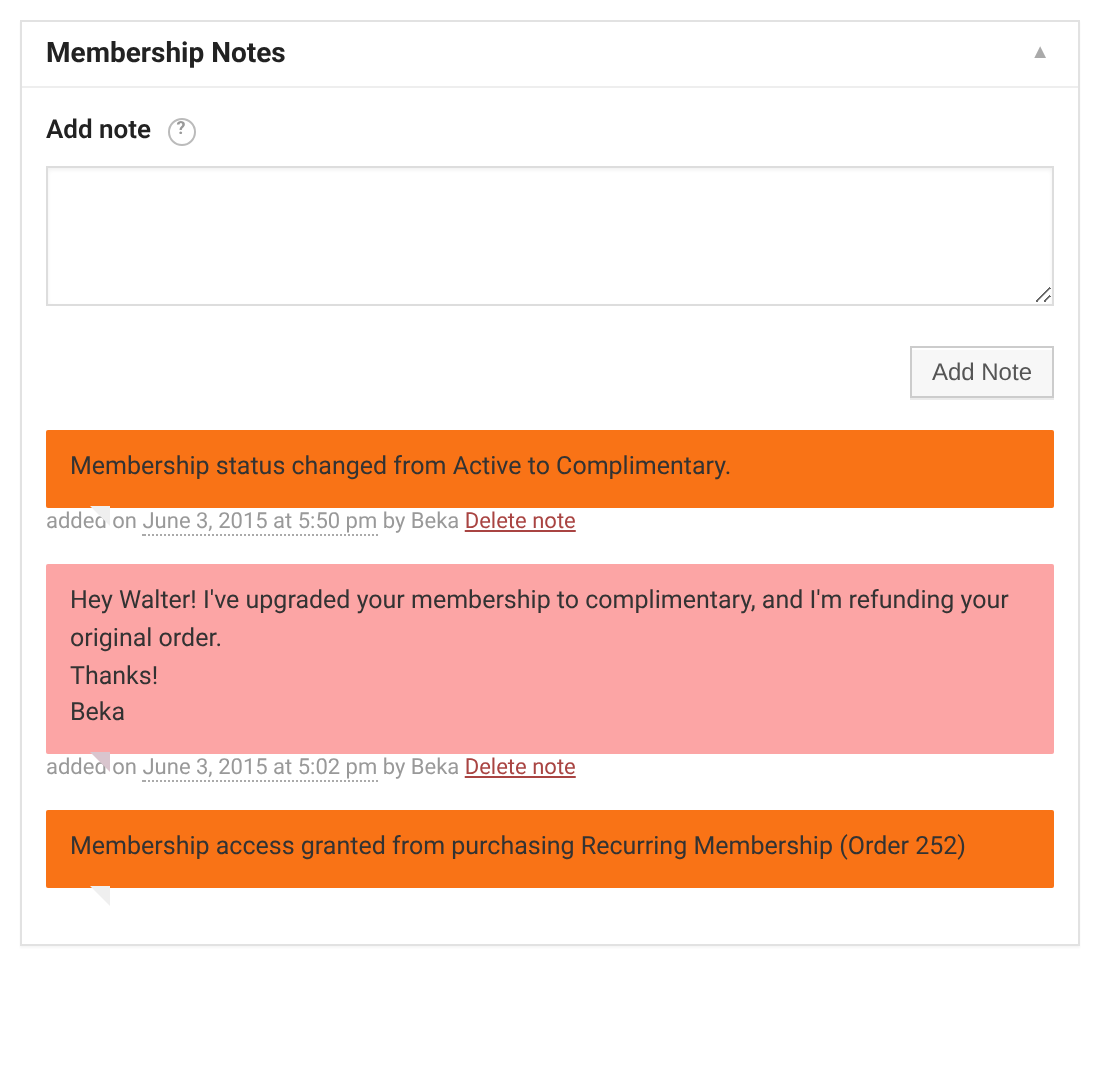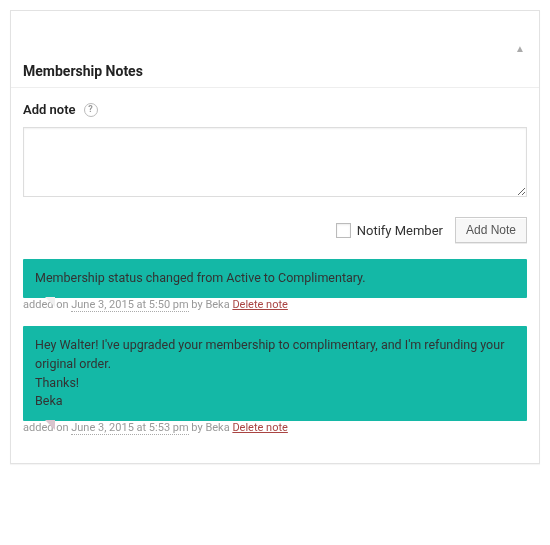--- a/index.html
+++ b/index.html
@@ -20,21 +20,20 @@
       display: flex;
       align-items: center;
       justify-content: space-between;
       padding: 8px 12px;
       border-bottom: 1px solid #eee;
     }
     .postbox-header h2 {
       font-size: 14px;
       font-weight: 700;
       color: #222;
-      margin-top: 44px;
     }
     .toggle-arrow {
       color: #aaa;
       font-size: 10px;
       line-height: 1;
       padding: 2px;
     }
     .inside {
       padding: 10px 12px 14px;
     }
@@ -106,22 +105,22 @@
     }
     .note-item { margin-bottom: 14px; }
     .note-content {
       position: relative;
       padding: 10px 12px;
       font-size: 12.5px;
       line-height: 1.5;
       color: #333;
       border-radius: 1px;
     }
-    .note-content.system { background: #14b8a6; }
-    .note-content.customer { background: #14b8a6; margin-top: 14px; }
+    .note-content.system { background: #f97316; }
+    .note-content.customer { background: #fca5a5; margin-top: 14px; }
     .note-content::after {
       content: '';
       position: absolute;
       bottom: -9px;
       left: 22px;
       border: 5px solid transparent;
     }
     .note-content.system::after { border-top-color: #efefef; border-right-color: #efefef; }
     .note-content.customer::after { border-top-color: #d9c5ce; border-right-color: #d9c5ce; }
     .note-meta {
@@ -148,37 +147,34 @@
     <h2>Membership Notes</h2>
     <span class="toggle-arrow">▲</span>
   </div>
   <div class="inside">
     <div class="add-note-label">
       <span>Add note</span>
       <span class="help-icon">?</span>
     </div>
     <textarea class="note-textarea" style=""></textarea>
     <div class="note-actions">
-      <label class="notify-wrap">
-        <span class="chk"></span>
-        <span>Notify Member</span>
-      </label>
       <button class="add-note-btn">Add Note</button>
     </div>
 
     <ul class="notes-list">
       <li class="note-item">
         <div class="note-content system">Membership status changed from Active to Complimentary.</div>
         <div class="note-meta">
           <span>added on </span><span class="date">June 3, 2015 at 5:50 pm</span><span> by Beka </span><a class="delete-link">Delete note</a>
         </div>
       </li>
       <li class="note-item">
         <div class="note-content customer">Hey Walter! I've upgraded your membership to complimentary, and I'm refunding your original order.<br>Thanks!<br>Beka</div>
         <div class="note-meta">
-          <span>added on </span><span class="date">June 3, 2015 at 5:53 pm</span><span> by Beka </span><a class="delete-link">Delete note</a>
+          <span>added on </span><span class="date">June 3, 2015 at 5:02 pm</span><span> by Beka </span><a class="delete-link">Delete note</a>
         </div>
       </li>
       <li class="note-item">
+        <div class="note-content system">Membership access granted from purchasing Recurring Membership (Order 252)</div>
       </li>
     </ul>
   </div>
 </div>
 
 </body></html>

